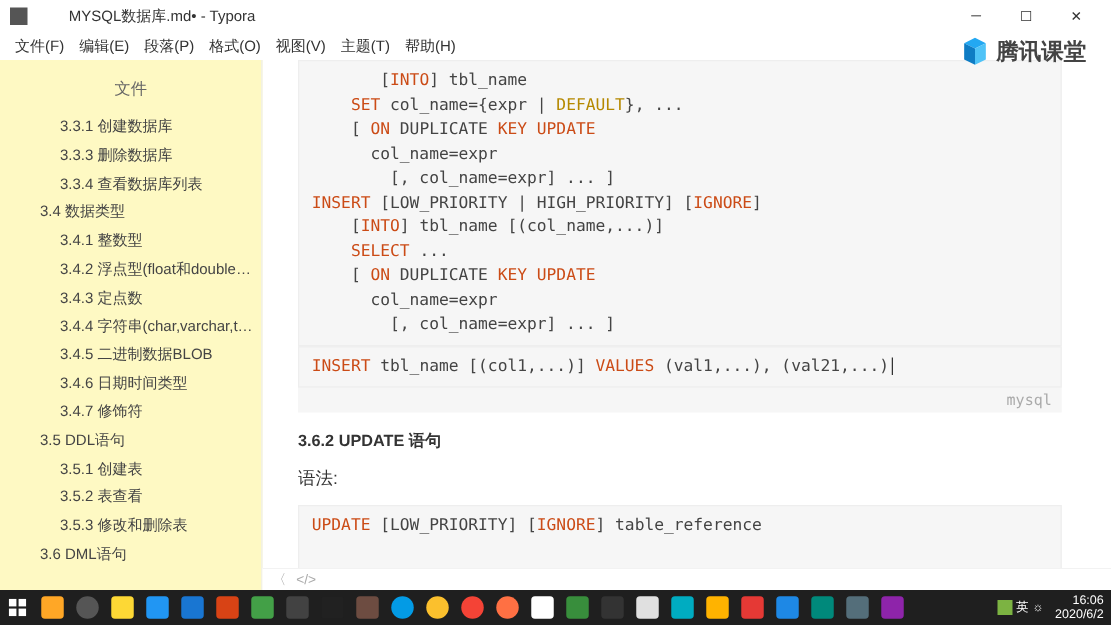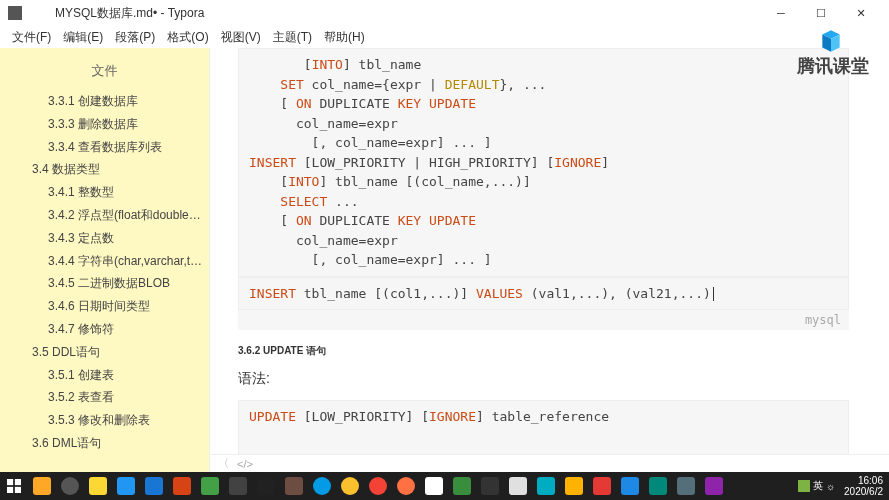--- a/index.html
+++ b/index.html
@@ -3,42 +3,42 @@
 <meta charset="utf-8">
 <style>
 * { margin: 0; padding: 0; box-sizing: border-box; }
 body { font-family: "Microsoft YaHei", "Segoe UI", sans-serif; font-size: 13px; color: #333; background: #fff; overflow: hidden; height: 500px; width: 889px; position: relative; }
 .titlebar { height: 26px; background: #fff; display: flex; align-items: center; padding: 0 8px; border-bottom: 0px solid #eee; }
 .titlebar .icon { width: 14px; height: 14px; margin-right: 6px; background: #555; }
 .titlebar .title { flex: 1; font-size: 12px; color: #333; margin-left: 27px; }
 .titlebar .winbtn { width: 40px; height: 26px; display: flex; align-items: center; justify-content: center; cursor: pointer; font-family: sans-serif; font-size: 11px; color: #333; }
 .menubar { height: 22px; display: flex; align-items: center; padding: 0 6px; font-size: 12px; }
 .menubar span { padding: 2px 6px; cursor: pointer; }
-.watermark { position: absolute; top: 28px; right: 20px; display: flex; align-items: center; font-size: 18px; font-weight: bold; color: #444; z-index: 50; flex-direction: column; }
+.watermark { position: absolute; top: 28px; right: 20px; display: flex; align-items: center; font-size: 18px; font-weight: bold; color: #444; z-index: 50; }
 .watermark svg { margin-right: 4px; }
 .main { display: flex; height: calc(100% - 26px - 22px - 28px); }
 .sidebar { width: 210px; border-right: 1px solid #eee; display: flex; flex-direction: column; background: #fef9c3; }
 .sidebar-tabs { display: flex; padding: 8px 12px 0; }
 .sidebar-tab { flex: 1; text-align: center; padding: 6px 0; font-size: 13px; cursor: pointer; color: #666; }
 .sidebar-tab.active { color: #000; border-bottom: 2px solid #333; font-weight: 500; }
 .outline { flex: 1; overflow-y: auto; padding: 4px 0 4px 0; font-size: 12px; position: relative; }
 .outline::-webkit-scrollbar { width: 6px; }
 .outline::-webkit-scrollbar-thumb { background: #ccc; border-radius: 3px; }
 .outline-item { padding: 3px 6px 3px 0; cursor: pointer; white-space: nowrap; overflow: hidden; text-overflow: ellipsis; color: #444; line-height: 1.4; }
 .outline-item.l2 { padding-left: 32px; }
 .outline-item.l3 { padding-left: 48px; }
 .content { flex: 1; overflow-y: auto; padding: 0 40px 10px 28px; position: relative; }
 .content::-webkit-scrollbar { width: 10px; }
 .content::-webkit-scrollbar-thumb { background: #ccc; border-radius: 5px; }
 .codeblock { background: #f6f6f6; border: 1px solid #eee; padding: 6px 10px; font-family: Consolas, monospace; font-size: 13px; line-height: 1.5; white-space: pre; overflow-x: auto; position: relative; color: #444; }
 .codeblock .kw { color: #cb4b16; }
 .codeblock .kw2 { color: #b58900; }
 .lang-label { display: block; text-align: right; padding: 3px 8px; font-family: Consolas, monospace; font-size: 12px; color: #aaa; background: #f6f6f6; margin-top: -1px; border-top: 1px solid #eee; }
 .para { margin: 12px 0; font-size: 14px; }
-.heading { font-weight: bold; font-size: 10px; margin: 14px 0 10px; }
+.heading { font-weight: bold; font-size: 13px; margin: 14px 0 10px; }
 .cursor-blink { display:inline-block; width:1px; height:14px; background:#333; vertical-align:middle; margin-left:2px;}
 .bottom-status { position: absolute; bottom: 28px; left: 210px; right: 0; height: 18px; display: flex; align-items: center; padding: 0 8px; font-size: 11px; color: #aaa; border-top: 1px solid #eee; background:#fff;}
 .bottom-status .nav { margin-right: 8px; cursor:pointer;}
 .taskbar { position: absolute; bottom: 0; left: 0; right: 0; height: 28px; background: #1f1f1f; display: flex; align-items: center; }
 .taskbar .start { width: 32px; height: 28px; display: flex; align-items: center; justify-content: center; }
 .taskbar .tb-icon { width: 28px; height: 28px; display: flex; align-items: center; justify-content: center; cursor:pointer; color: #fff; font-size: 12px;}
 .taskbar .tray { margin-left: auto; display: flex; align-items: center; color: #fff; font-size: 10px; padding-right: 6px; }
 .taskbar .tray .clock { text-align: right; line-height: 1.1; font-size: 10px; margin-left: 6px;}
 .tb-square { width:18px; height:18px; border-radius:3px; }
 </style>

